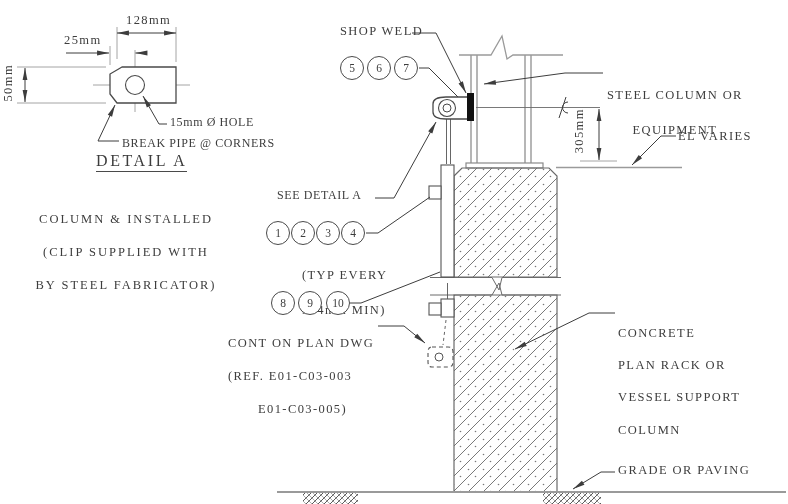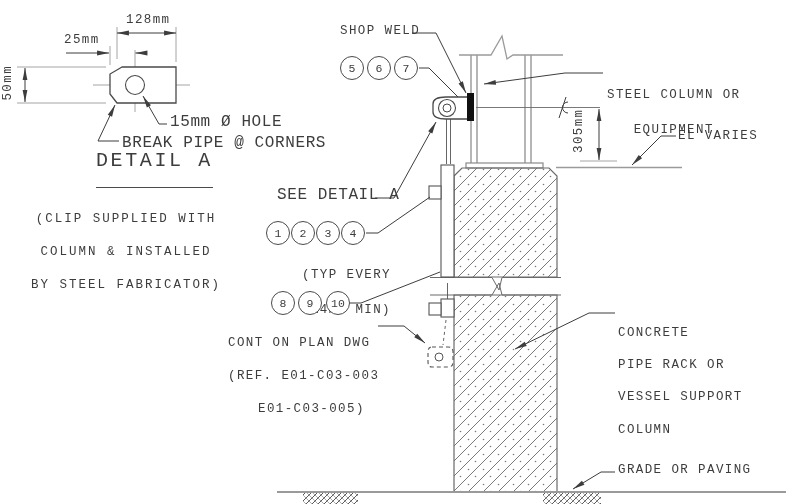--- a/index.html
+++ b/index.html
@@ -1,26 +1,26 @@
 <!DOCTYPE html>
 <html><head>
 <meta charset="utf-8">
 <style>
   html,body{margin:0;padding:0;background:#fff;}
   #stage{position:relative;width:788px;height:504px;background:#ffffff;overflow:hidden;
-         font-family:Liberation Mono, monospace;color:#3d3d3d;}
+         font-family:Liberation Serif, serif;color:#3d3d3d;}
   #stage svg{position:absolute;left:0;top:0;}
   .lbl{position:absolute;font-size:12.5px;letter-spacing:1.4px;line-height:11.5px;white-space:pre;color:#3d3d3d;}
-  .lbl-sm{font-size:16px;letter-spacing:0.6px;}
+  .lbl-sm{font-size:12px;letter-spacing:0.6px;}
   .lbl-block div{white-space:pre;}
   .rot{transform:rotate(-90deg);transform-origin:center;text-align:center;}
   .callout{position:absolute;width:24px;height:24px;border:1.3px solid #4a4a4a;border-radius:50%;
            background:#fff;display:flex;align-items:center;justify-content:center;
            font-size:11.5px;letter-spacing:0;box-sizing:border-box;}
-  .title{font-size:20px;letter-spacing:2.6px;border-bottom:1.4px solid #4a4a4a;padding-bottom:20px;}
+  .title{font-size:16px;letter-spacing:2.6px;border-bottom:1.4px solid #4a4a4a;padding-bottom:4px;}
   .note-center{text-align:center;letter-spacing:2px;line-height:11px;font-size:12.5px;}
   .cont-indent{padding-left:30px;}
 </style>
 </head>
 <body>
 
 <div id="stage">
 
   <svg width="788" height="504" viewBox="0 0 788 504">
     <defs>
@@ -136,22 +136,22 @@
   </svg>
 
   <div class="lbl" style="left:126px;top:15px;">128mm</div>
   <div class="lbl" style="left:64px;top:35px;">25mm</div>
   <div class="lbl rot" style="left:-21px;top:77px;width:60px;">50mm</div>
   <div class="lbl lbl-sm" style="left:170px;top:117px;">15mm Ø HOLE</div>
   <div class="lbl lbl-sm" style="left:122px;top:138px;">BREAK PIPE @ CORNERS</div>
   <div class="lbl title" style="left:96px;top:155px;">DETAIL A</div>
 
   <div class="lbl lbl-block note-center" style="left:10px;top:192px;width:232px;">
+    <div>COLUMN &amp; INSTALLED</div>
     <div>(CLIP SUPPLIED WITH</div>
-    <div>COLUMN &amp; INSTALLED</div>
     <div>BY STEEL FABRICATOR)</div>
   </div>
 
   <div class="lbl" style="left:340px;top:26px;">SHOP WELD</div>
 
   <div class="lbl lbl-block" style="left:607px;top:67px;text-align:center;">
     <div>STEEL COLUMN OR</div>
     <div>EQUIPMENT</div>
   </div>
 
@@ -166,21 +166,21 @@
   </div>
 
   <div class="lbl lbl-block" style="left:228px;top:316px;line-height:11px;">
     <div>CONT ON PLAN DWG</div>
     <div>(REF. E01-C03-003</div>
     <div class="cont-indent">E01-C03-005)</div>
   </div>
 
   <div class="lbl lbl-block" style="left:618px;top:306px;line-height:10.8px;">
     <div>CONCRETE</div>
-    <div>PIPE RACK OR</div>
+    <div>PLAN RACK OR</div>
     <div>VESSEL SUPPORT</div>
     <div>COLUMN</div>
   </div>
 
   <div class="lbl" style="left:618px;top:465px;text-align:center;">GRADE OR PAVING</div>
 
   <div class="callout" style="left:340px;top:56px;">5</div>
   <div class="callout" style="left:367px;top:56px;">6</div>
   <div class="callout" style="left:394px;top:56px;">7</div>
 

